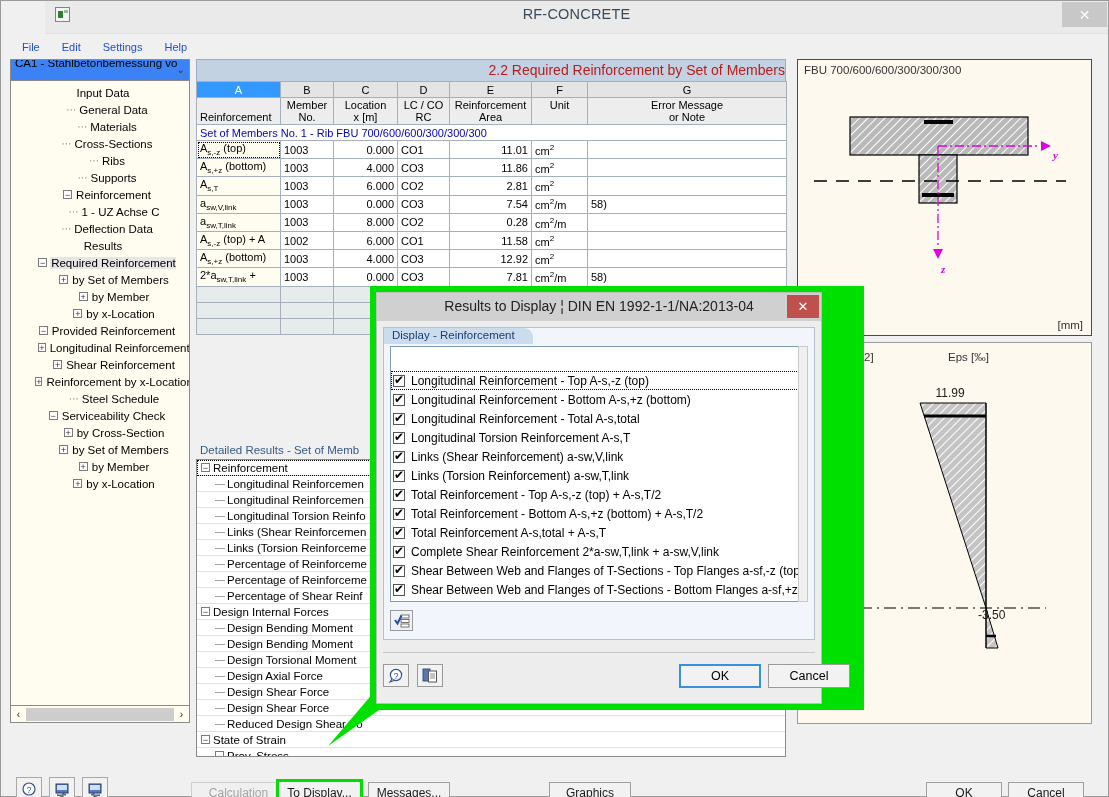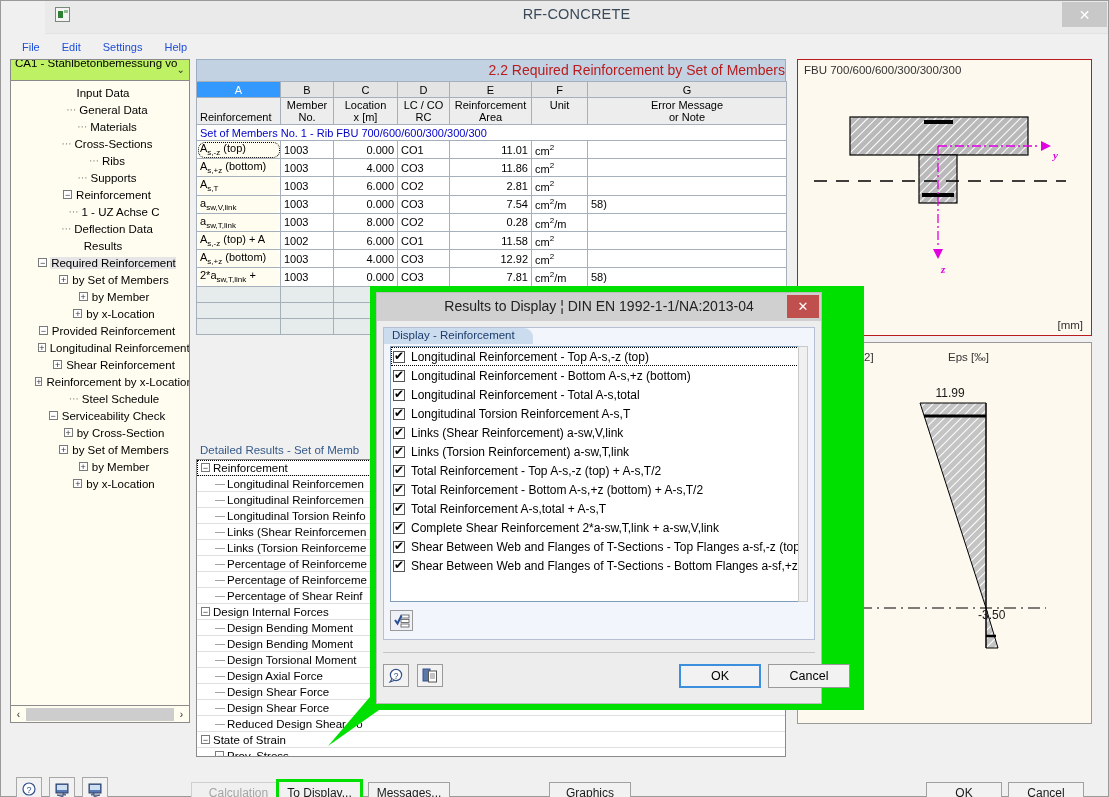--- a/index.html
+++ b/index.html
@@ -53,21 +53,21 @@
 
   
   #content { position:absolute; left:1px; top:53px; right:1px; bottom:1px; }
 
   
   #left-panel {
     position:absolute; left:8px; top:5px; width:180px; height:664px;
     display:flex; flex-direction:column;
   }
   #cbo {
-    height:22px; border:1px solid #8a8a8a; background:#bef264;
+    height:22px; border:1px solid #8a8a8a; background:#3b82f6;
     display:flex; align-items:center; padding:0 2px 15px 4px;
     font-size:11.5px; color:#000; position:relative; white-space:nowrap; overflow:hidden;
   }
   #cbo .arrow { position:absolute; right:4px; top:4px; font-size:10px; color:#333; }
   #tree {
     flex:1; border:1px solid #8a8a8a; border-top:none; background:#fffdf0;
     overflow:hidden; padding-top:3px; position:relative;
   }
   .tnode { height:17px; display:flex; align-items:center; font-size:11.5px; color:#000; white-space:nowrap;justify-content:center; }
   .tnode .lbl { padding-left:1px; }
@@ -104,21 +104,21 @@
   }
   table.grid { border-collapse:collapse; table-layout:fixed; width:590px; background:#fff; }
   table.grid td, table.grid th {
     border:1px solid #a6b0ba; font-size:11px; padding:1px 3px;
     font-weight:normal; height:16px; overflow:hidden; white-space:nowrap;
   }
   th.colhdr { background:#e4e4e4; text-align:center; font-size:11px; color:#000; height:14px; }
   th.colhdr.act { background:#3399ff; color:#ffffff; }
   th.subhdr { background:#ededed; text-align:center; color:#000; vertical-align:top; font-size:10.5px; line-height:12px; }
   tr.grp td { background:#ffffff; color:#0000c8; font-size:11px; text-align:left; }
-  td.c1 { background:#fffdf0; text-align:left; font-size:11px;border-radius:8px; }
+  td.c1 { background:#fffdf0; text-align:left; font-size:11px; }
   td.c1.focus { outline:1px dotted #000; outline-offset:-2px; }
   td.num { text-align:right; background:#ffffff; }
   td.ctr { text-align:left; background:#ffffff; }
   td.lft { text-align:left; background:#ffffff; }
   td.blank { background:#e6ecec; }
   sub { font-size:8px; }
   sup { font-size:8px; }
 
   
   #det-panel { position:absolute; left:194px; top:388px; width:590px; height:322px; }
@@ -182,21 +182,21 @@
   #group-cap {
     position:absolute; left:0; top:0; height:16px; background:#ccdcef;
     padding:1px 18px 0 8px; font-size:11.5px; color:#1c3d6b;
     border-top-right-radius:9px;
   }
   #list {
     position:absolute; left:6px; top:18px; right:6px; height:256px;
     background:#fff; border:1px solid #7f9db9; overflow:hidden;
   }
   .crow { height:19px; display:flex; align-items:center; padding-left:2px; font-size:12px; white-space:nowrap; }
-  .crow.focus { outline:1px dotted #000; outline-offset:-1px; }
+  .crow.focus { outline:1px dotted #000; outline-offset:-1px;margin-top:24px; }
   .cbx {
     width:12px; height:12px; border:1px solid #555; background:#fff;
     margin-right:6px; position:relative; flex:none; cursor:pointer;
   }
   .cbx.on::after {
     content:"✔"; position:absolute; left:0px; top:-3px;
     font-size:12px; color:#000; line-height:14px;
   }
   #list-sb {
     position:absolute; right:6px; top:18px; width:10px; height:256px;

